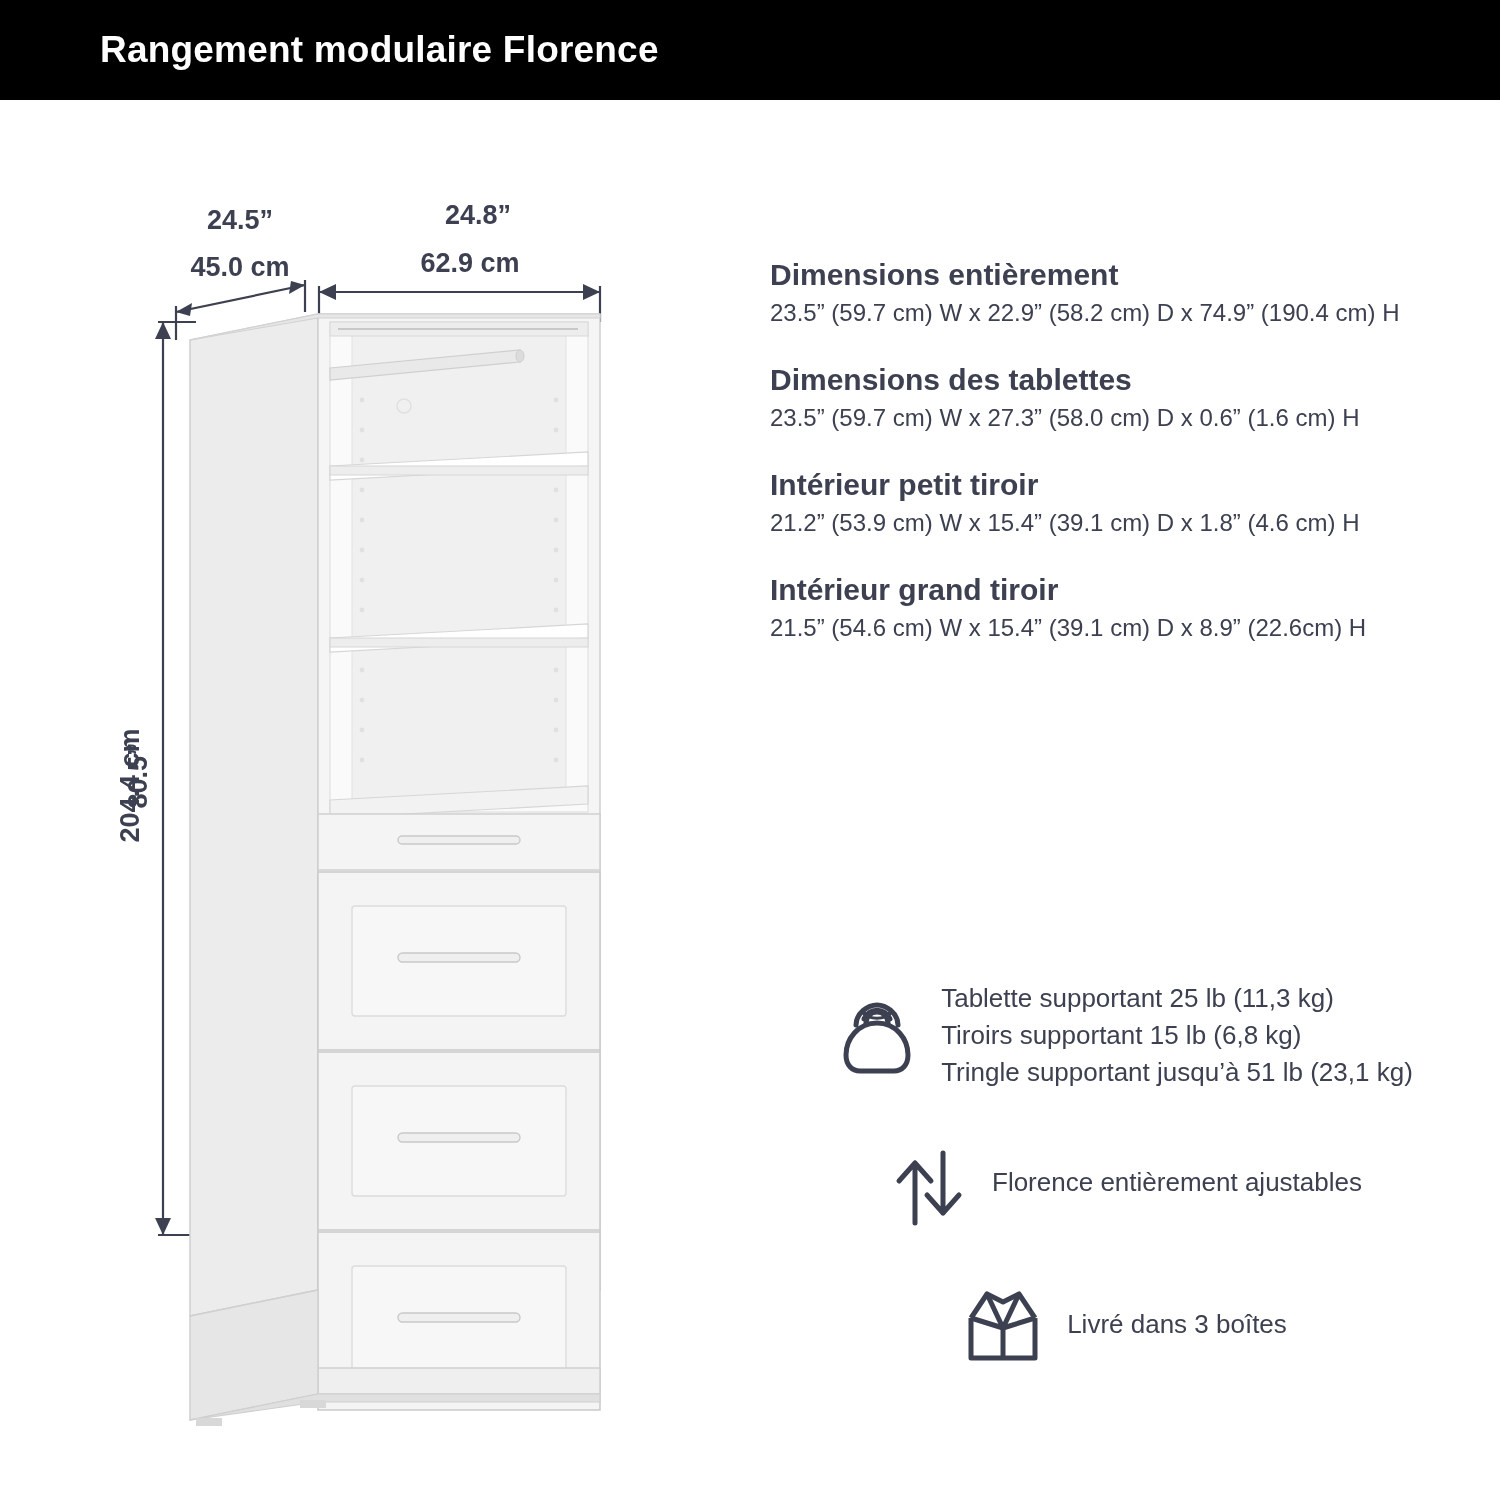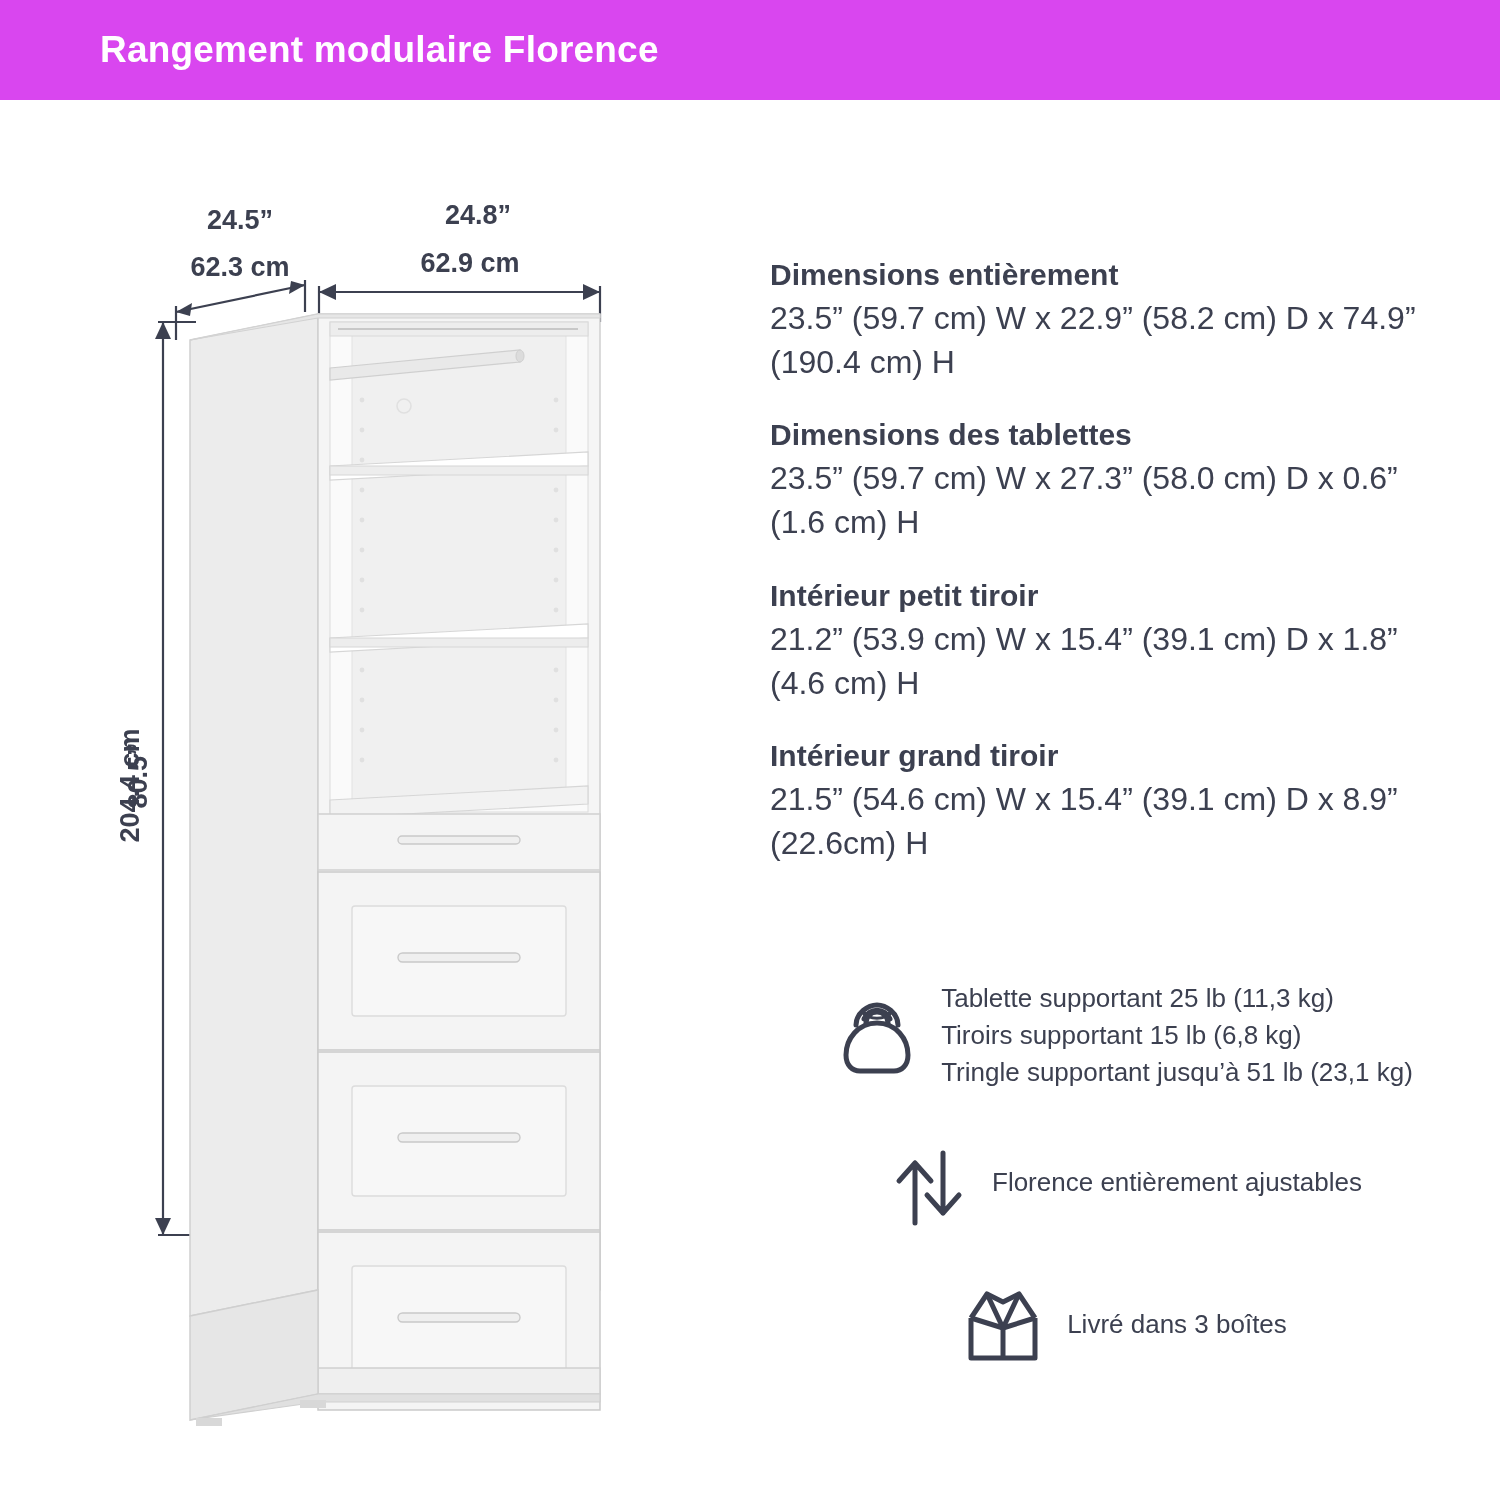--- a/index.html
+++ b/index.html
@@ -15,21 +15,21 @@
     overflow: hidden;
     position: relative;
   }
 
   
   .header-bar {
     position: absolute;
     left: 0; top: 0;
     width: 1500px;
     height: 100px;
-    background: #d946ef;
+    background: #000000;
     display: flex;
     align-items: center;
   }
   .header-title {
     color: #ffffff;
     font-size: 37px;
     font-weight: bold;
     letter-spacing: 0.2px;
     margin-left: 100px;
   }
@@ -78,21 +78,21 @@
   .spec-block {
     margin-bottom: 34px;
   }
   .spec-title {
     font-size: 30px;
     font-weight: bold;
     color: #3c4050;
     margin-bottom: 4px;
   }
   .spec-body {
-    font-size: 32px;
+    font-size: 24px;
     line-height: 1.38;
     color: #3c4050;
   }
 
   
   .features {
     position: absolute;
     left: 770px;
     top: 880px;
     width: 700px;
@@ -241,21 +241,21 @@
       <rect x="318" y="1268" width="282" height="26" fill="#efefef" stroke="#cfcfcf" stroke-width="1.5"></rect>
       <polygon points="190,1216 318,1190 318,1294 190,1320" fill="#e6e6e6" stroke="#cfcfcf" stroke-width="1.5"></polygon>
       <polygon points="190,1320 318,1294 600,1294 600,1302 318,1302" fill="#e0e0e0" stroke="#cfcfcf" stroke-width="1.2"></polygon>
 
       <rect x="196" y="1318" width="26" height="8" fill="#d8d8d8"></rect>
       <rect x="300" y="1300" width="26" height="8" fill="#d8d8d8"></rect>
     </g>
   </svg>
 
   <div class="dim-label" style="left:160px; top:105px; width:160px;">24.5”</div>
-  <div class="dim-label" style="left:150px; top:152px; width:180px;">62.3 cm</div>
+  <div class="dim-label" style="left:150px; top:152px; width:180px;">45.0 cm</div>
 
   <div class="dim-label" style="left:388px; top:100px; width:180px;">24.8”</div>
   <div class="dim-label" style="left:370px; top:148px; width:200px;">62.9 cm</div>
 
   <div class="dim-vert" style="left:38px; top:660px; width:200px; text-align:center; transform: rotate(-90deg);">80.5”</div>
   <div class="dim-vert" style="left:10px; top:670px; width:240px; text-align:center; transform: rotate(-90deg);">204.4 cm</div>
 
   <div class="specs">
 
     <div class="spec-block">

